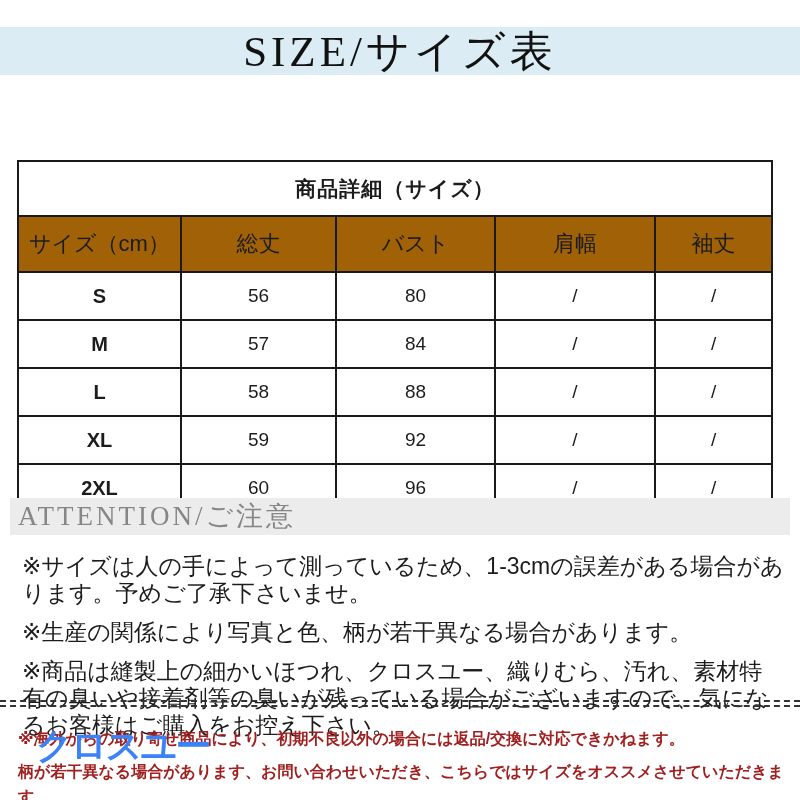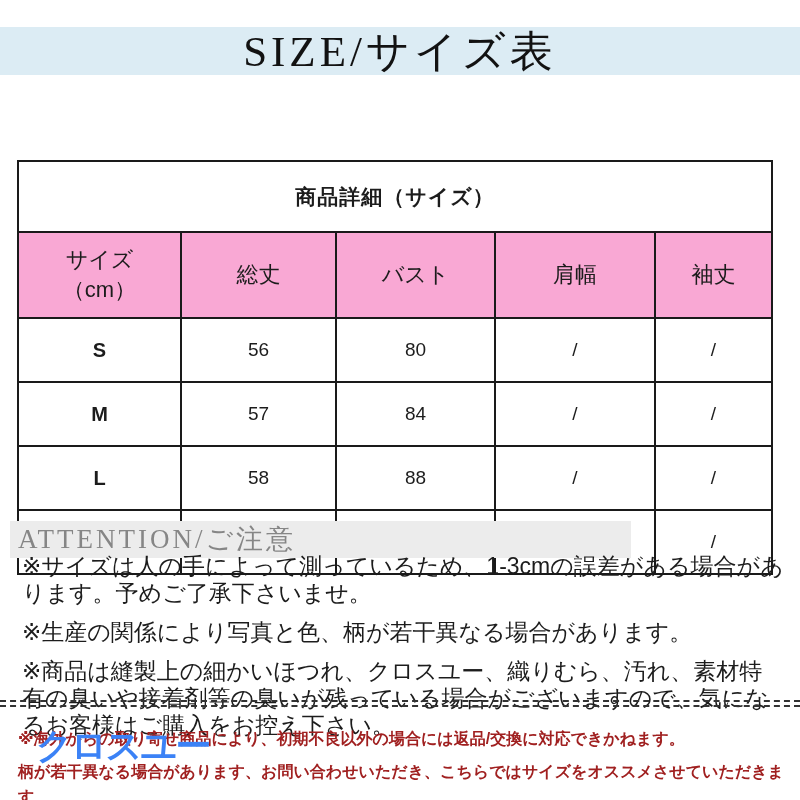--- a/index.html
+++ b/index.html
@@ -16,35 +16,35 @@
     font-family:"Liberation Serif","DejaVu Serif",serif;
     font-size:43px;line-height:49px;letter-spacing:4px;color:#121212;
   }
   
   table.size-table{
     position:absolute;top:160px;left:17px;width:754px;
     border-collapse:collapse;table-layout:fixed;
     border:2px solid #1a1a1a;
   }
   table.size-table td,table.size-table th{
-    border:2px solid #1a1a1a;text-align:center;vertical-align:middle;padding:12px;
+    border:2px solid #1a1a1a;text-align:center;vertical-align:middle;padding:4px;
   }
   tr.caption-row td{
     height:45px;background:#ffffff;
     font-family:"Liberation Serif","DejaVu Serif",serif;
     font-weight:bold;font-size:21px;letter-spacing:1px;
   }
   tr.header-row th{
-    height:46px;background:#f9a8d4;font-weight:normal;font-size:22px;
+    height:46px;background:#a16207;font-weight:normal;font-size:22px;
   }
   tr.data-row td{height:38px;font-size:19px;}
   tr.data-row td.size-cell{font-weight:bold;font-size:20px;}
   
   .attention-banner{
-    position:absolute;top:521px;left:10px;width:621px;height:37px;
+    position:absolute;top:498px;left:10px;width:780px;height:37px;
     background:#ececec;
   }
   .attention-banner span{
     font-family:"Liberation Serif","DejaVu Serif",serif;
     font-size:27px;line-height:37px;letter-spacing:3px;color:#868686;
     padding-left:8px;
   }
   .attention-notes{
     position:absolute;top:541px;left:10px;width:786px;
     font-size:23px;line-height:27px;color:#1c1c1c;
@@ -110,20 +110,27 @@
         <td>/</td>
       </tr>
       <tr class="data-row">
         <td class="size-cell">L</td>
         <td>58</td>
         <td>88</td>
         <td>/</td>
         <td>/</td>
       </tr>
       <tr class="data-row">
+        <td class="size-cell">XL</td>
+        <td>59</td>
+        <td>92</td>
+        <td>/</td>
+        <td>/</td>
+      </tr>
+      <tr class="data-row">
         <td class="size-cell">2XL</td>
         <td>60</td>
         <td>96</td>
         <td>/</td>
         <td>/</td>
       </tr>
     </tbody>
   </table>
 
   <div class="attention-banner">

